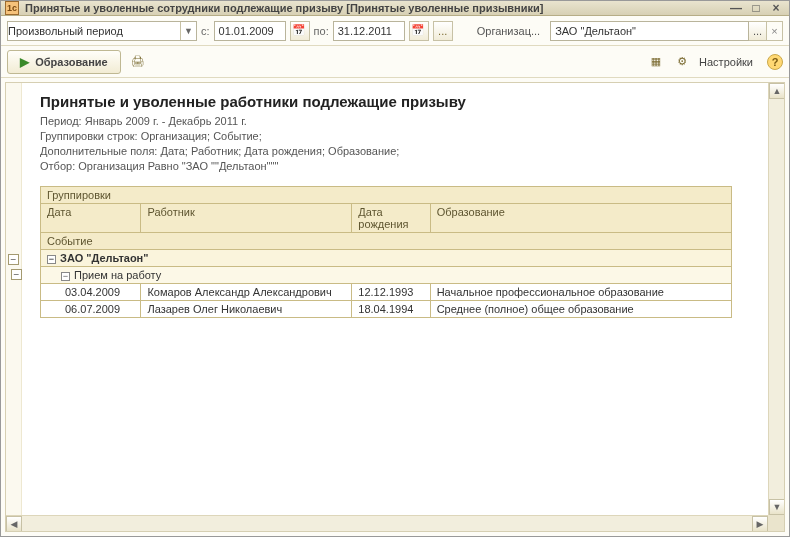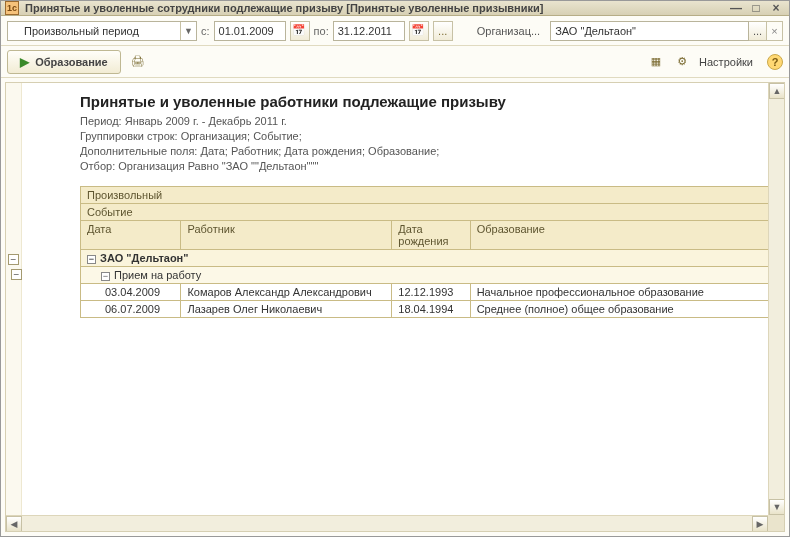--- a/index.html
+++ b/index.html
@@ -58,21 +58,21 @@
     align-items:center;
     gap:4px;
     border-bottom:1px solid #e0dac0;
     background:#fdfcf6;
   }
   .period-select {
     width:190px; height:20px;
     border:1px solid #b9b49b;
     background:#fff;
     display:flex; align-items:center;
-    padding:0 16px;
+    padding:0 0;
     position:relative;
   }
   .period-select .dd {
     position:absolute; right:0; top:0;
     width:16px; height:100%;
     border-left:1px solid #c7c1a5;
     display:flex; align-items:center; justify-content:center;
     color:#666;
     font-size:9px;
   }
@@ -166,21 +166,20 @@
     margin:4px;
     border:1px solid #d6cfb2;
     overflow:hidden;
   }
   .report-inner {
     position:absolute;
     left:16px; top:0;
     right:16px; bottom:16px;
     overflow:auto;
     padding:6px 20px 6px 18px;
-    margin-left:40px;
   }
   .vscroll {
     position:absolute; right:0; top:0;
     width:16px; bottom:16px;
     background:#f2eedd;
     border-left:1px solid #ddd6ba;
     display:flex; flex-direction:column;
   }
   .vscroll .arrow, .hscroll .arrow {
     height:16px; width:16px;
@@ -319,31 +318,31 @@
     <div class="report-inner">
       <div class="rpt-title">Принятые и уволенные работники подлежащие призыву</div>
       <div class="meta">Период: Январь 2009 г. - Декабрь 2011 г.</div>
       <div class="meta">Группировки строк: Организация; Событие;</div>
       <div class="meta">Дополнительные поля: Дата; Работник; Дата рождения; Образование;</div>
       <div class="meta">Отбор: Организация Равно "ЗАО ""Дельтаон"""</div>
 
       <table class="tbl">
         <tbody>
             <tr class="hdr-row">
-          <td colspan="4">Произвольный</td>
-        </tr>
-        <tr class="hdr-row">
-          <td colspan="4">Событие</td>
+          <td colspan="4">Группировки</td>
         </tr>
         <tr class="hdr-row">
           <th class="col-date">Дата</th>
           <th class="col-worker">Работник</th>
           <th class="col-bdate">Дата рождения</th>
           <th class="col-edu">Образование</th>
         </tr>
+        <tr class="hdr-row">
+          <td colspan="4">Событие</td>
+        </tr>
         <tr class="grp-row">
           <td colspan="4">
             <span class="exp">−</span><span>ЗАО "Дельтаон"</span>
           </td>
         </tr>
         <tr class="sub-row">
           <td colspan="4" style="padding-left:20px">
             <span class="exp">−</span><span>Прием на работу</span>
           </td>
         </tr>

